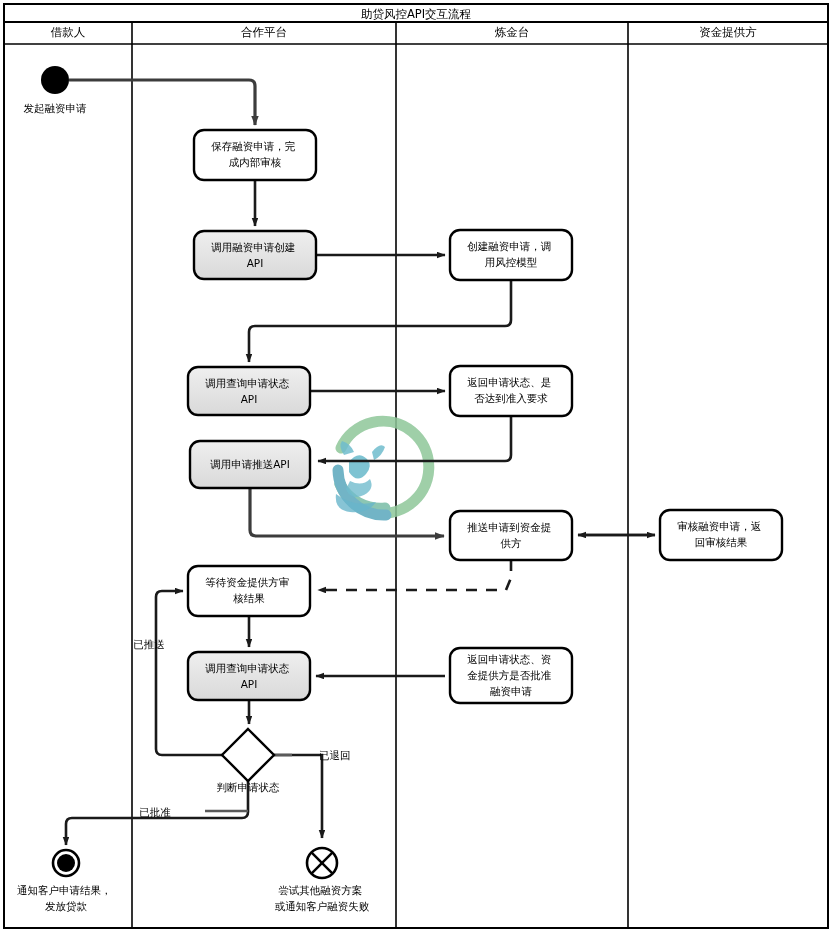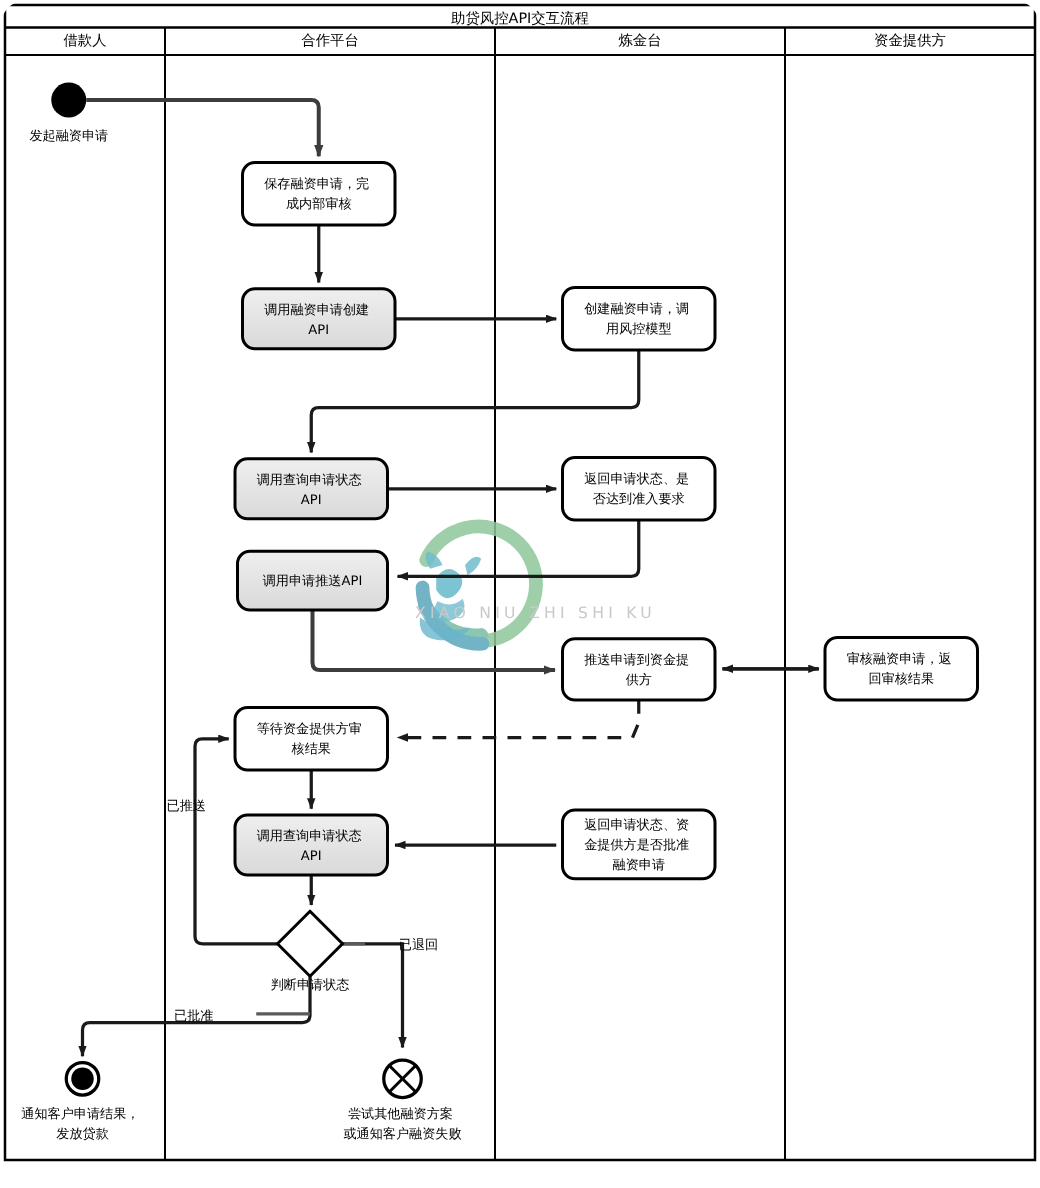--- a/index.html
+++ b/index.html
@@ -1,17 +1,17 @@
 <!DOCTYPE html>
 <html><head>
 <meta charset="utf-8">
 <style>
   html,body{margin:0;padding:0;background:#ffffff;}
   body{font-family:"DejaVu Sans","Liberation Sans",sans-serif;}
-  #canvas{position:relative;width:832px;height:950px;overflow:hidden;background:#fff;border-radius:22px;}
+  #canvas{position:relative;width:832px;height:950px;overflow:hidden;background:#fff;}
   #diagram{position:absolute;left:0;top:0;width:832px;height:950px;}
   .wm{position:absolute;pointer-events:none;}
   #wm-text{left:330px;top:446px;width:300px;text-align:left;font-size:31px;color:#cfcfcf;
            letter-spacing:2px;font-family:"DejaVu Sans","Liberation Sans",sans-serif;}
   #wm-sub{left:332px;top:482px;width:300px;text-align:left;font-size:12.5px;color:#c9c9c9;
           letter-spacing:3.4px;font-family:"DejaVu Sans","Liberation Sans",sans-serif;}
 </style>
 </head>
 <body>
 
@@ -237,15 +237,14 @@
         <tspan x="66" dy="16">发放贷款</tspan>
       </text>
 
       <text x="322" y="894" font-size="10.5" text-anchor="middle">
         <tspan x="322" dy="0">尝试其他融资方案</tspan>
         <tspan x="322" dy="16">或通知客户融资失败</tspan>
       </text>
     </g>
   </svg>
 
-  <div class="wm" id="wm-sub">XIAO NIU ZHI SHI KU</div>
 
 </div>
 
 </body></html>

